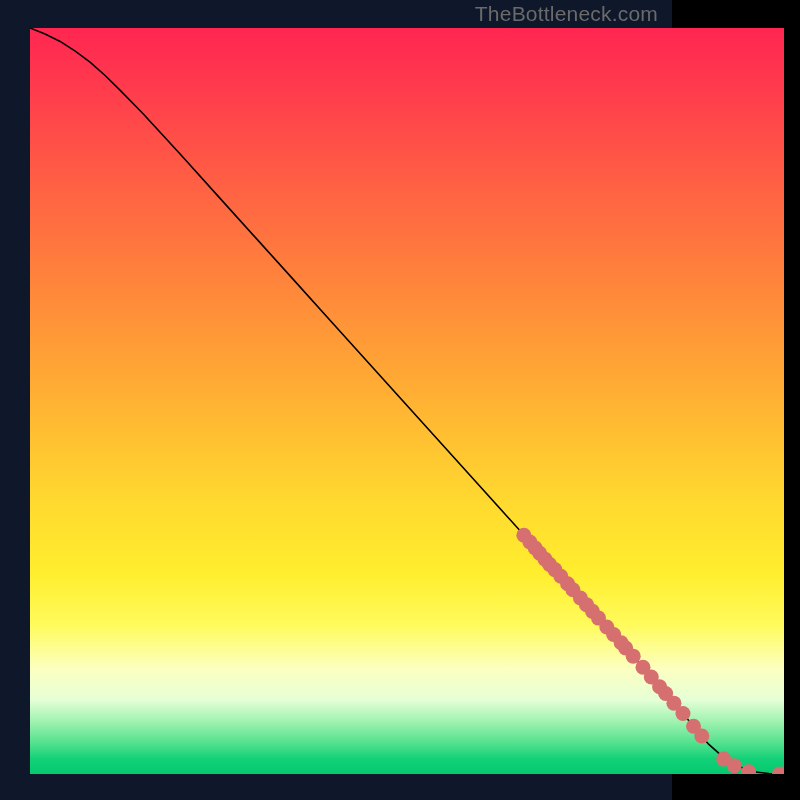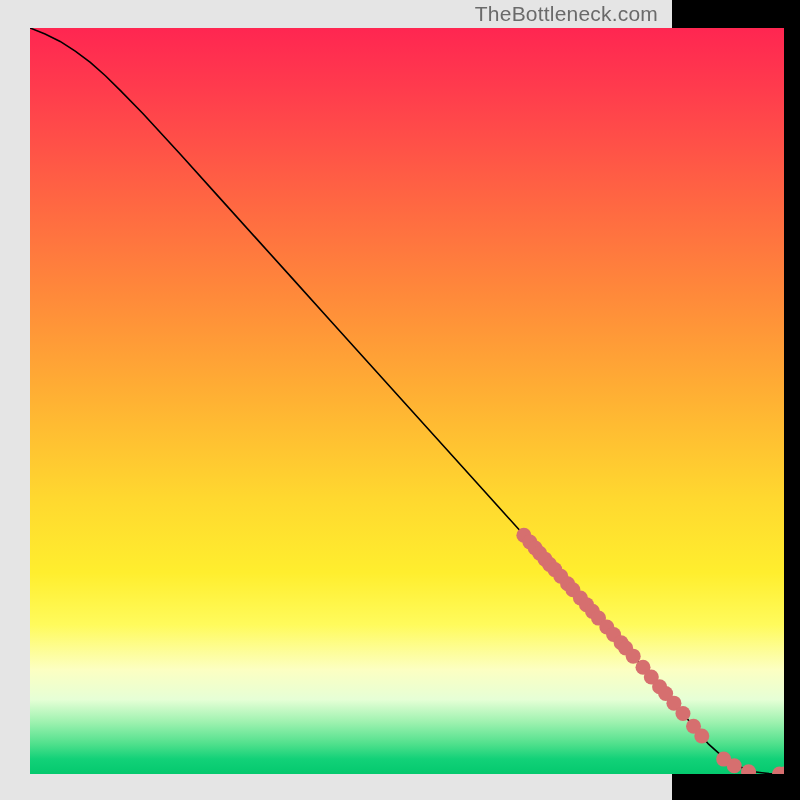--- a/index.html
+++ b/index.html
@@ -8,21 +8,21 @@
     width: 800px;
     height: 800px;
     overflow: hidden;
     background: #000;
     font-family: -apple-system, BlinkMacSystemFont, "Segoe UI", Arial, sans-serif;
   }
   .stage {
     position: relative;
     width: 672px;
     height: 800px;
-    background: #e5e5e5;
+    background: #0f172a;
   }
   .watermark {
     position: absolute;
     top: 2px;
     right: 14px;
     color: #6a6a6a;
     font-size: 21px;
     font-weight: 400;
     letter-spacing: 0.2px;
     z-index: 5;

